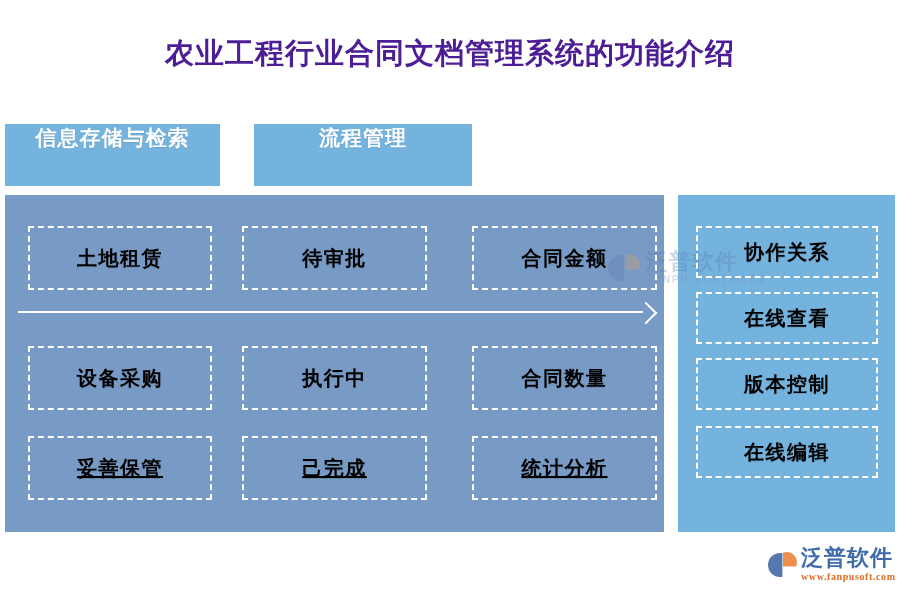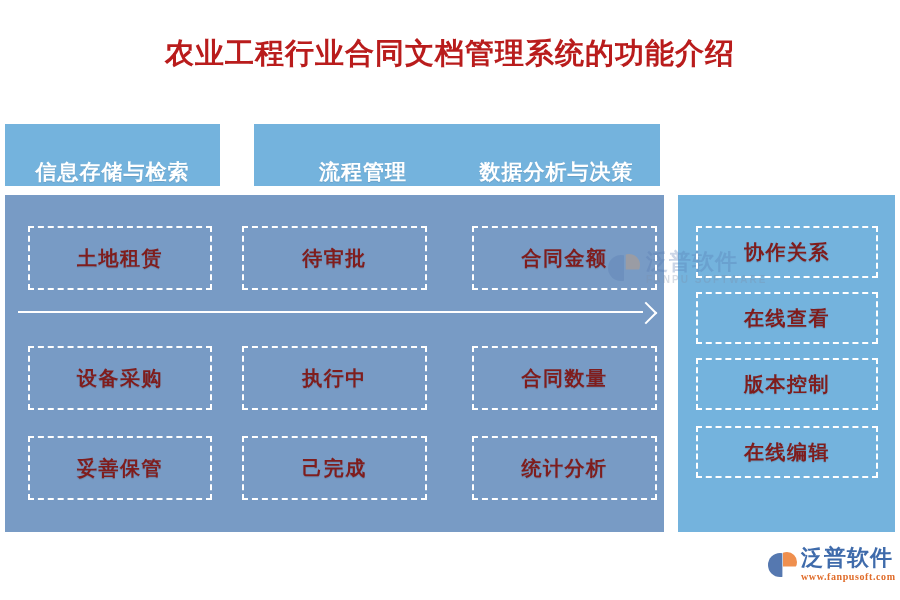--- a/index.html
+++ b/index.html
@@ -17,21 +17,21 @@
 
   
   .page-title {
     position: absolute;
     left: 0;
     top: 34px;
     width: 900px;
     text-align: center;
     font-size: 29px;
     font-weight: bold;
-    color: #b91c1c;
+    color: #4c1d95;
     letter-spacing: 1px;
     white-space: nowrap;
   }
 
   
   .header-band {
     position: absolute;
     left: 0;
     top: 124px;
     width: 900px;
@@ -40,21 +40,21 @@
   .hdr {
     position: absolute;
     top: 0;
     height: 62px;
     background: #74b3dd;
     color: #ffffff;
     font-size: 21px;
     font-weight: bold;
     letter-spacing: 1px;
     display: flex;
-    align-items: flex-end;
+    align-items: flex-start;
     justify-content: center;
     white-space: nowrap;
     text-shadow: 0 1px 1px rgba(0,0,0,0.10);
   }
   .hdr-0 { left: 5px;   width: 215px; }
   .hdr-1 { left: 230px; width: 218px; margin-left: 24px; }
   .hdr-2 { left: 453px; width: 207px; }
   .hdr-3 { left: 678px; width: 217px; }
 
   
@@ -125,40 +125,40 @@
     letter-spacing: 2px;
     margin-top: 2px;
     white-space: nowrap;
     font-family: "Liberation Sans", sans-serif;
   }
 
   
   .cell {
     position: absolute;
     border: 2px dashed #ffffff;
-    color: #7f1d1d;
+    color: #000000;
     font-size: 20px;
     font-weight: bold;
     letter-spacing: 1.5px;
     display: flex;
     align-items: center;
     justify-content: center;
     white-space: nowrap;
     box-sizing: border-box;
     text-shadow: 0 1px 1px rgba(0,0,0,0.12);
   }
 
   
   .col-0 { left: 28px;  width: 184px; }
   .col-1 { left: 242px; width: 185px; }
   .col-2 { left: 472px; width: 185px; }
   
   .row-0 { top: 226px; height: 64px; }
   .row-1 { top: 346px; height: 64px; }
-  .row-2 { top: 436px; height: 64px; }
+  .row-2 { top: 436px; height: 64px; text-decoration: underline; }
 
   
   .rcell { left: 696px; width: 182px; height: 52px; }
   .rrow-0 { top: 226px; align-items: center; }
   .rrow-1 { top: 292px; }
   .rrow-2 { top: 358px; }
   .rrow-3 { top: 426px; }
 
   
   .arrow-wrap {
@@ -243,23 +243,20 @@
 
 <div class="page-title">农业工程行业合同文档管理系统的功能介绍</div>
 
 <div class="header-band">
   <div class="hdr hdr-0">
     <span>信息存储与检索</span>
   </div>
   <div class="hdr hdr-1">
     <span>流程管理</span>
   </div>
-  <div class="hdr hdr-2">
-    <span>数据分析与决策</span>
-  </div>
 </div>
 
 <div class="panel-left"></div>
 
 <div class="panel-right"></div>
 
 <div class="watermark">
   <div class="wm-mark">
     <div class="c1"></div>
     <div class="c2"></div>

